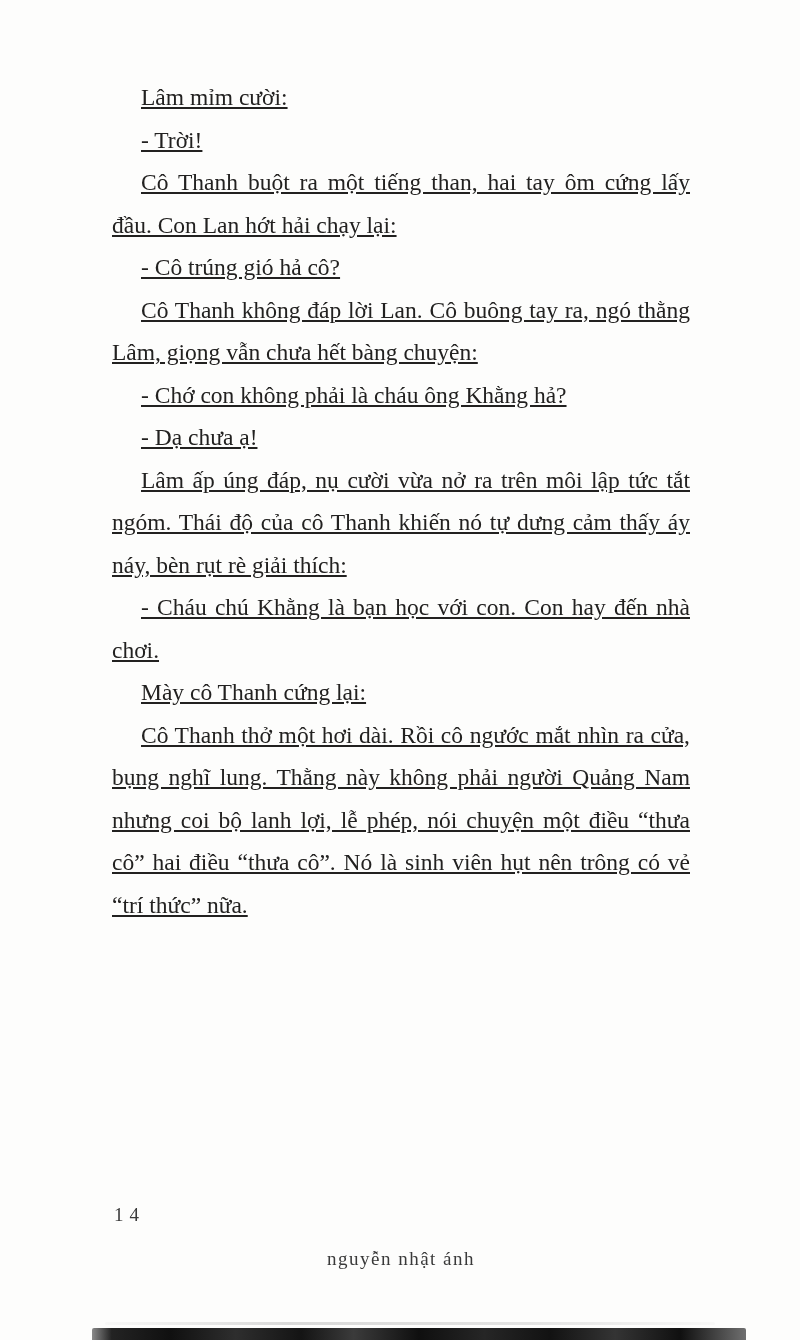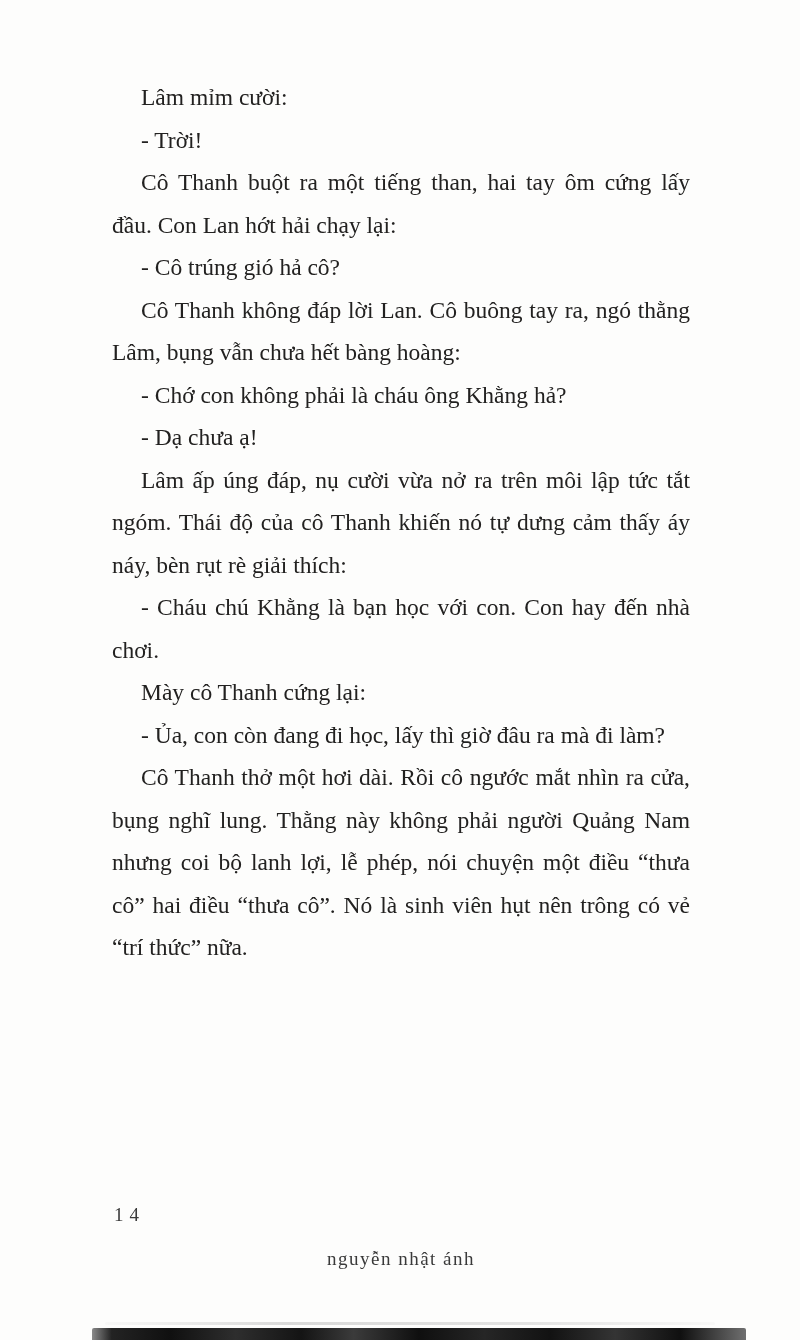--- a/index.html
+++ b/index.html
@@ -25,20 +25,21 @@
     width: 578px;
     font-size: 23.5px;
     line-height: 42.5px;
     color: #222120;
     text-align: justify;
   }
   .body-text p {
     margin: 0;
     padding: 0;
     text-indent: 29px;
+    text-decoration: underline;
   }
   .footer {
     position: absolute;
     top: 1204px;
     left: 112px;
     width: 578px;
     height: 30px;
     font-size: 19px;
     color: #3a3a3a;
   }
@@ -79,27 +80,26 @@
 </head>
 <body>
 
 <div class="page">
 
   <div class="body-text">
     <p>Lâm mỉm cười:</p>
     <p>- Trời!</p>
     <p>Cô Thanh buột ra một tiếng than, hai tay ôm cứng lấy đầu. Con Lan hớt hải chạy lại:</p>
     <p>- Cô trúng gió hả cô?</p>
-    <p>Cô Thanh không đáp lời Lan. Cô buông tay ra, ngó thằng Lâm, bụng vẫn chưa hết bàng hoàng:</p>
+    <p>Cô Thanh không đáp lời Lan. Cô buông tay ra, ngó thằng Lâm, giọng vẫn chưa hết bàng chuyện:</p>
     <p>- Chớ con không phải là cháu ông Khằng hả?</p>
     <p>- Dạ chưa ạ!</p>
     <p>Lâm ấp úng đáp, nụ cười vừa nở ra trên môi lập tức tắt ngóm. Thái độ của cô Thanh khiến nó tự dưng cảm thấy áy náy, bèn rụt rè giải thích:</p>
     <p>- Cháu chú Khằng là bạn học với con. Con hay đến nhà chơi.</p>
     <p>Mày cô Thanh cứng lại:</p>
-    <p>- Ủa, con còn đang đi học, lấy thì giờ đâu ra mà đi làm?</p>
     <p>Cô Thanh thở một hơi dài. Rồi cô ngước mắt nhìn ra cửa, bụng nghĩ lung. Thằng này không phải người Quảng Nam nhưng coi bộ lanh lợi, lễ phép, nói chuyện một điều “thưa cô” hai điều “thưa cô”. Nó là sinh viên hụt nên trông có vẻ “trí thức” nữa.</p>
   </div>
 
   <div class="footer">
     <span class="page-number">14</span>
     <span class="running-title">nguyễn nhật ánh</span>
   </div>
 
   <div class="scan-edge-faint"></div>
   <div class="scan-edge"></div>

